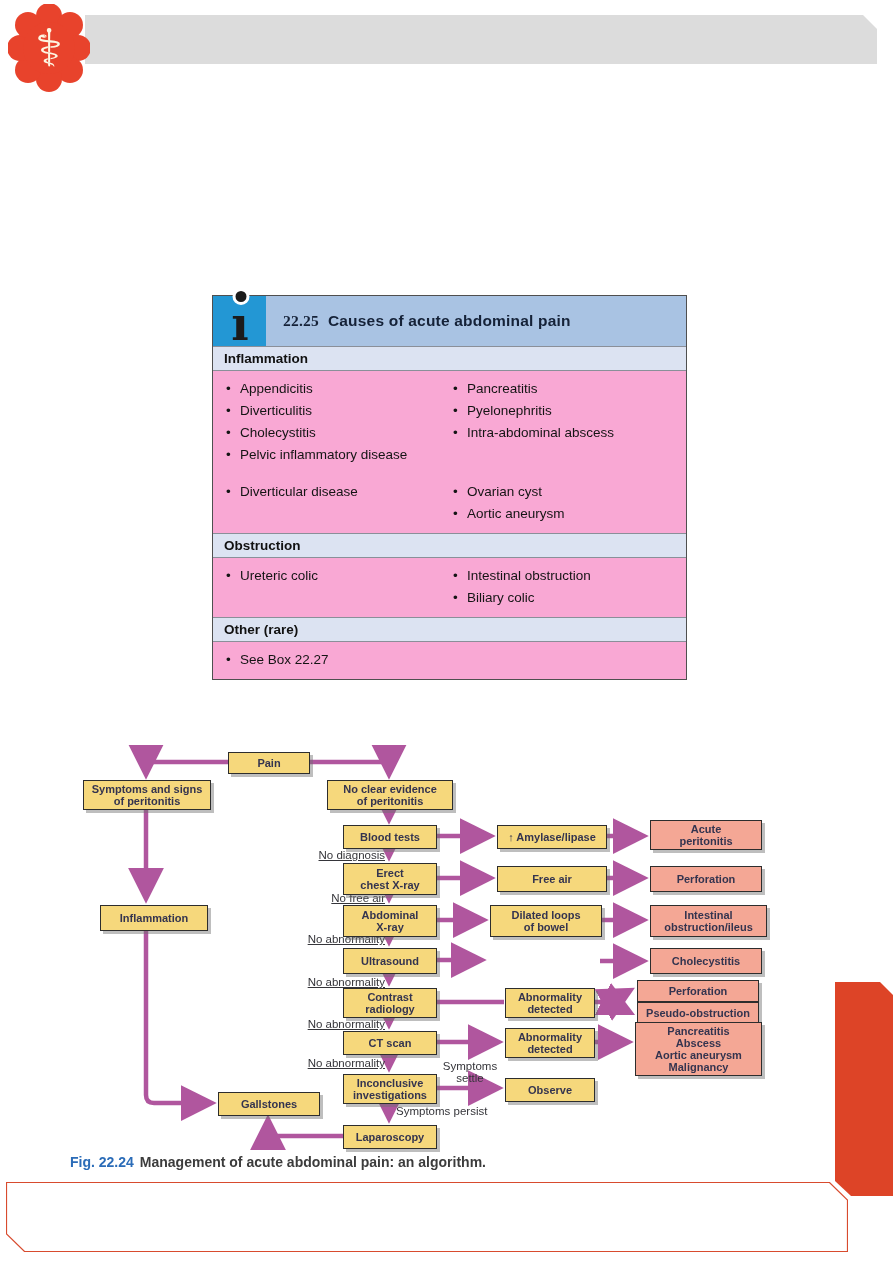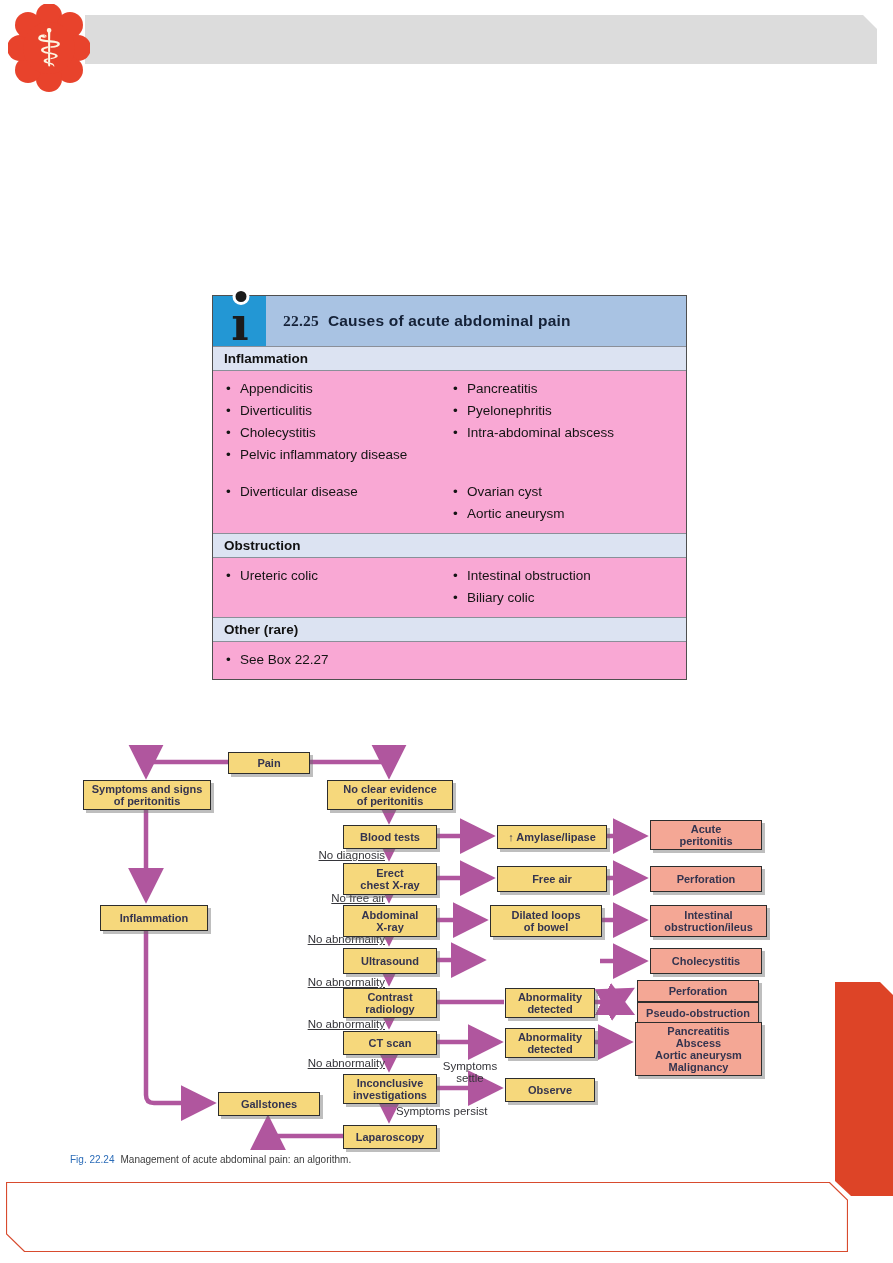--- a/index.html
+++ b/index.html
@@ -30,21 +30,21 @@
   .flow svg.arrows{position:absolute;left:0;top:0;}
   .node{position:absolute;border:1px solid #2d2d2d;box-shadow:3px 3px 0 rgba(110,110,110,.45);
       display:flex;align-items:center;justify-content:center;text-align:center;
       font-size:11px;font-weight:bold;color:#34344f;line-height:12px;white-space:pre-line;z-index:3;}
   .yellow{background:#f6d87c;}
   .pink{background:#f4a795;}
   .elabel{position:absolute;font-size:11.5px;color:#35353a;z-index:2;white-space:pre-line;}
   .elabel.right{width:115px;text-align:right;left:210px;text-decoration:underline;}
 
   
-  .caption{position:absolute;left:70px;top:1154px;width:520px;font-size:10px;font-weight:normal;color:#3c3c3c;}
+  .caption{position:absolute;left:70px;top:1154px;width:520px;font-size:14px;font-weight:bold;color:#3c3c3c;}
   .cap-label{color:#2b6cb8;margin-right:6px;}
 
   
   .red-tab{position:absolute;left:835px;top:982px;width:58px;height:214px;background:#dd4427;z-index:6;
       clip-path:polygon(0 0, calc(100% - 13px) 0, 100% 13px, 100% 100%, 16px 100%, 0 calc(100% - 15px));}
   .bottom-box{position:absolute;left:6px;top:1182px;z-index:4;}
 </style>
 </head>
 <body>
 

